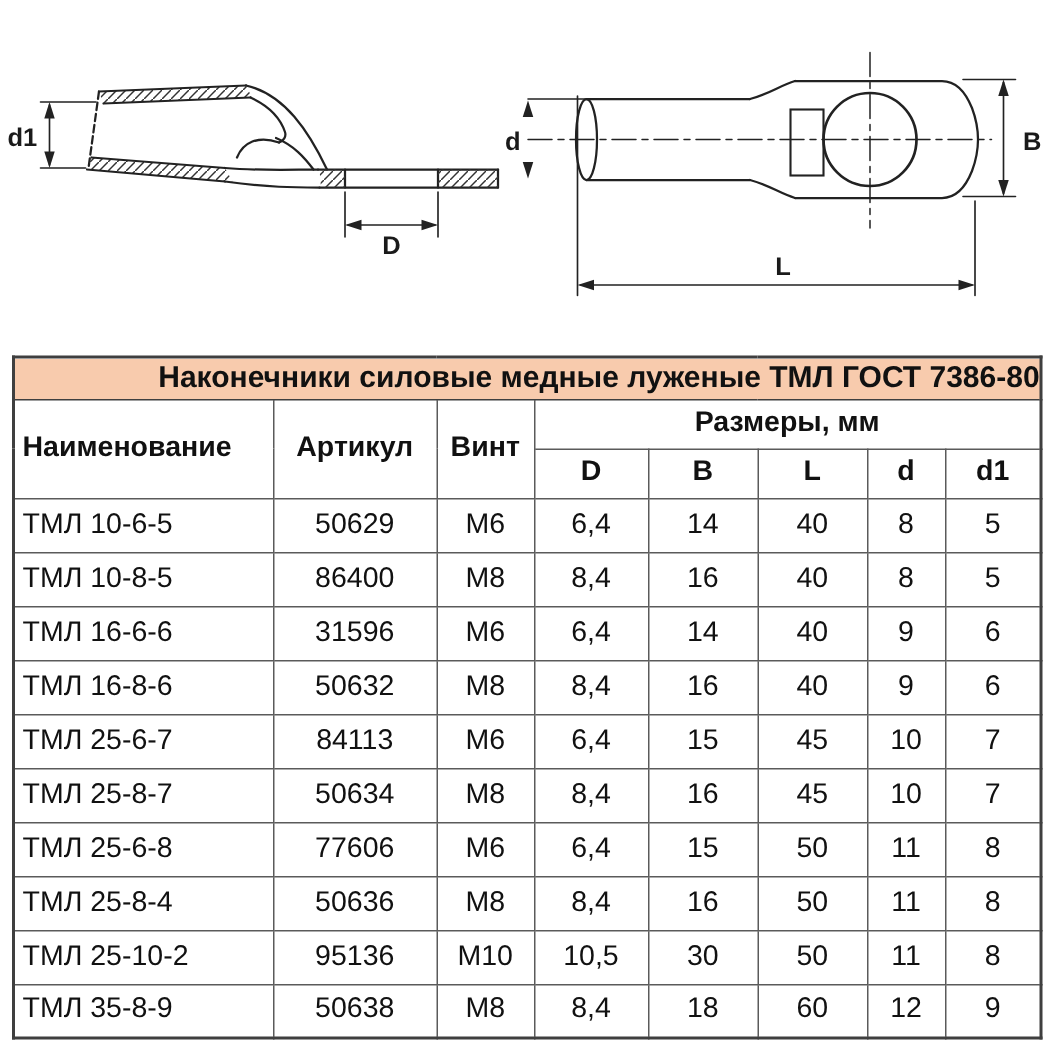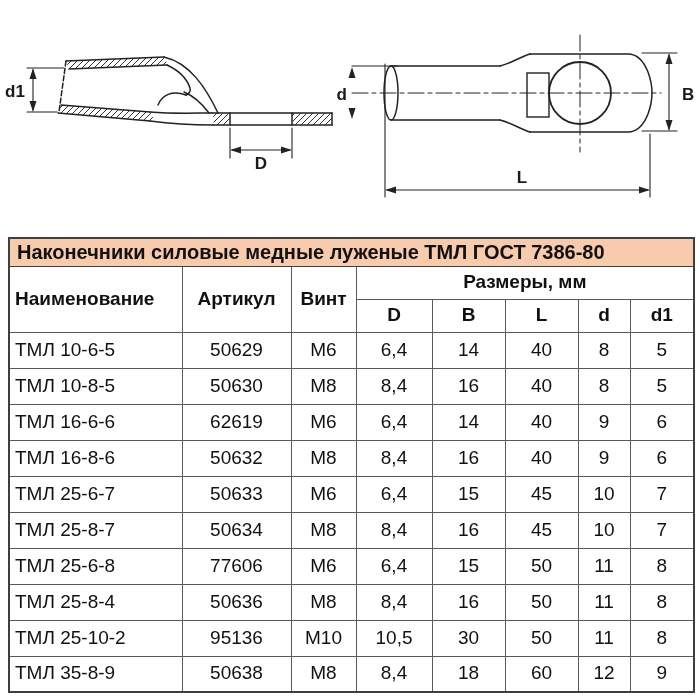--- a/index.html
+++ b/index.html
@@ -19,21 +19,21 @@
     border: 1px solid #5a5a5a;
     font-size: 19px; line-height: 1.1;
     text-align: center; vertical-align: middle;
     overflow: hidden; white-space: nowrap;
     font-weight: normal;
     color: #111111;
   }
   .spec-table .title-cell {
     background: #F8CBAD;
     font-weight: bold; font-size: 20px;
-    text-align: left; padding-left: 7px;
+    text-align: right; padding-left: 7px;
     height: 28px;
     border-bottom: 1px solid #3f3f3f;
     margin-top: 20px;
   }
   .spec-table .hdr { font-weight: bold; }
   .spec-table .hdr-name { text-align: left; padding-left: 5px; }
   .row-h1 { height: 33px; padding-left: 48px; }
   .row-h2 { height: 33px; }
   .data-row { height: 36px; border-radius: 13px; }
   .cell-name { text-align: left !important; padding-left: 5px; }
@@ -187,32 +187,32 @@
     <td>М6</td>
     <td>6,4</td>
     <td>14</td>
     <td>40</td>
     <td>8</td>
     <td>5</td>
   </tr>
 
   <tr class="data-row">
     <td class="cell-name">ТМЛ 10-8-5</td>
-    <td>50630</td>
+    <td>86400</td>
     <td>М8</td>
     <td>8,4</td>
     <td>16</td>
     <td>40</td>
     <td>8</td>
     <td>5</td>
   </tr>
 
   <tr class="data-row">
     <td class="cell-name">ТМЛ 16-6-6</td>
-    <td>62619</td>
+    <td>31596</td>
     <td>М6</td>
     <td>6,4</td>
     <td>14</td>
     <td>40</td>
     <td>9</td>
     <td>6</td>
   </tr>
 
   <tr class="data-row">
     <td class="cell-name">ТМЛ 16-8-6</td>
@@ -220,21 +220,21 @@
     <td>М8</td>
     <td>8,4</td>
     <td>16</td>
     <td>40</td>
     <td>9</td>
     <td>6</td>
   </tr>
 
   <tr class="data-row">
     <td class="cell-name">ТМЛ 25-6-7</td>
-    <td>50633</td>
+    <td>84113</td>
     <td>М6</td>
     <td>6,4</td>
     <td>15</td>
     <td>45</td>
     <td>10</td>
     <td>7</td>
   </tr>
 
   <tr class="data-row">
     <td class="cell-name">ТМЛ 25-8-7</td>

